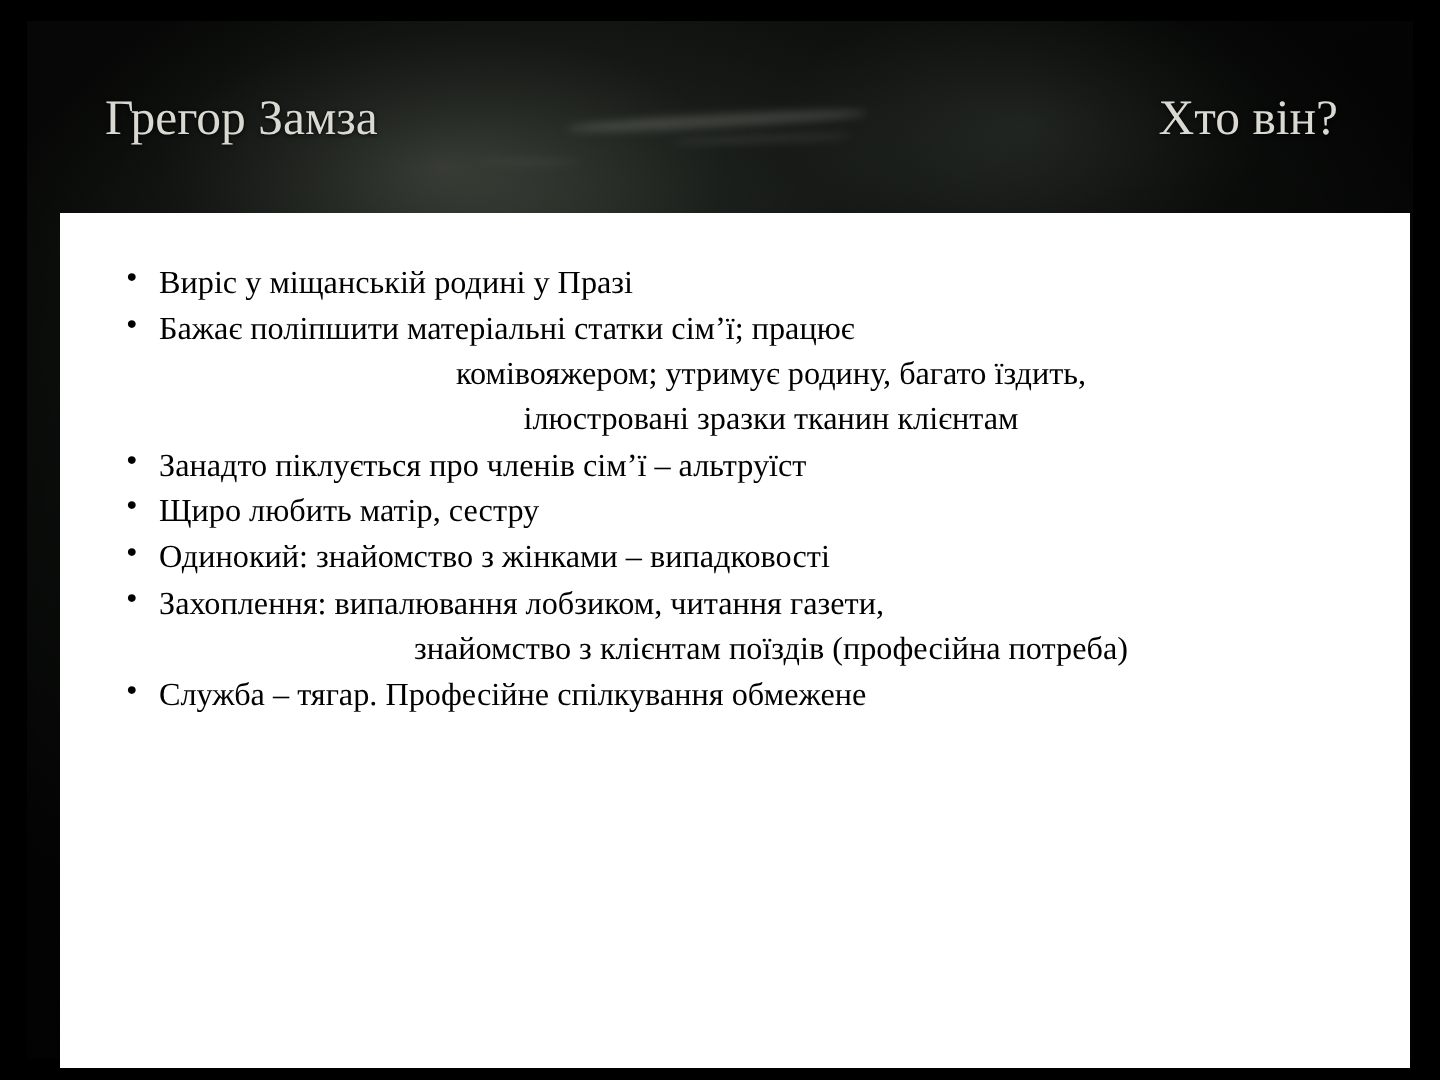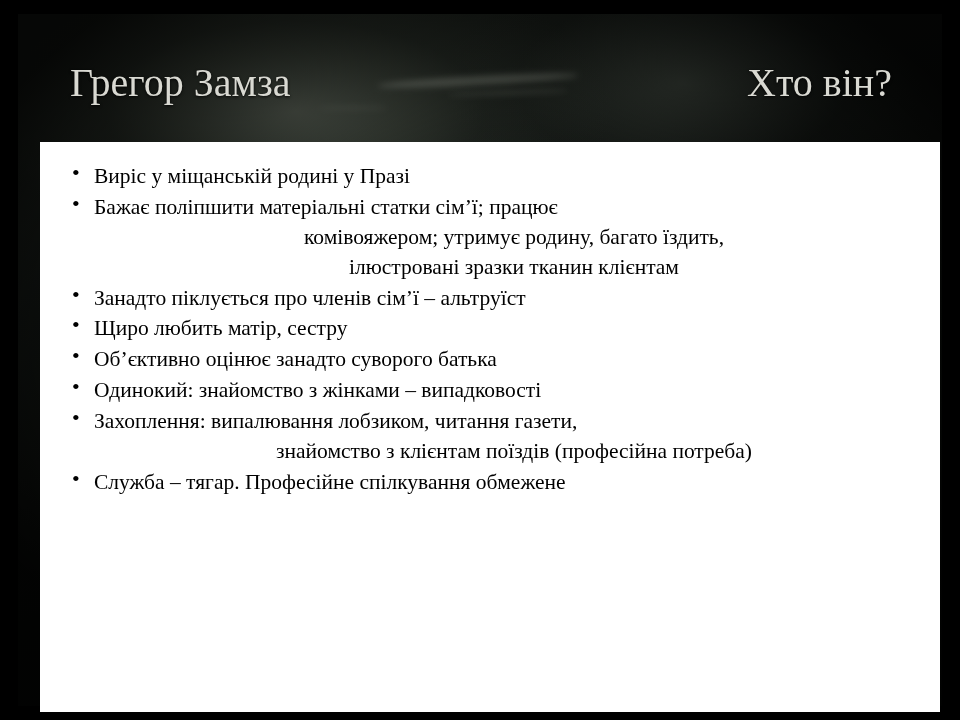--- a/index.html
+++ b/index.html
@@ -58,42 +58,42 @@
     top: 42px;
     width: 840px;
     display: flex;
     justify-content: space-between;
     align-items: baseline;
     z-index: 5;
   }
   .title-left, .title-right {
     color: #d9d9d2;
     font-family: "Liberation Serif", serif;
-    font-size: 40px;
+    font-size: 33px;
     line-height: 1.05;
     text-shadow: 0 1px 3px rgba(0,0,0,0.85);
     white-space: nowrap;
   }
   .title-right { padding-right: 18px; margin-top: 20px; }
 
   
   .content-panel {
     position: absolute;
     left: 40px;
     top: 142px;
     width: 900px;
     height: 570px;
     background: #ffffff;
     z-index: 6;
     overflow: hidden;
   }
 
   ul.bullets {
     list-style: none;
-    margin: 4px;
+    margin: 16px;
     padding: 16px 10px 0 22px;
   }
   ul.bullets > li {
     position: relative;
     color: #000000;
     font-family: "Liberation Serif", serif;
     font-size: 21.5px;
     line-height: 1.39;
     margin: 0 0 1px 0;
     padding-left: 28px;
@@ -144,23 +144,20 @@
       </li>
 
       <li>
         <span>Занадто піклується про членів сім’ї – альтруїст</span>
       </li>
 
       <li>
         <span>Щиро любить матір, сестру</span>
       </li>
 
-      <li>
-        <span>Об’єктивно оцінює занадто суворого батька</span>
-      </li>
 
 
       <li>
         <span>Одинокий: знайомство з жінками – випадковості</span>
       </li>
 
       <li>
         <span>Захоплення: випалювання лобзиком, читання газети,</span>
         <span class="cont">знайомство з клієнтам поїздів (професійна потреба)</span>
       </li>

